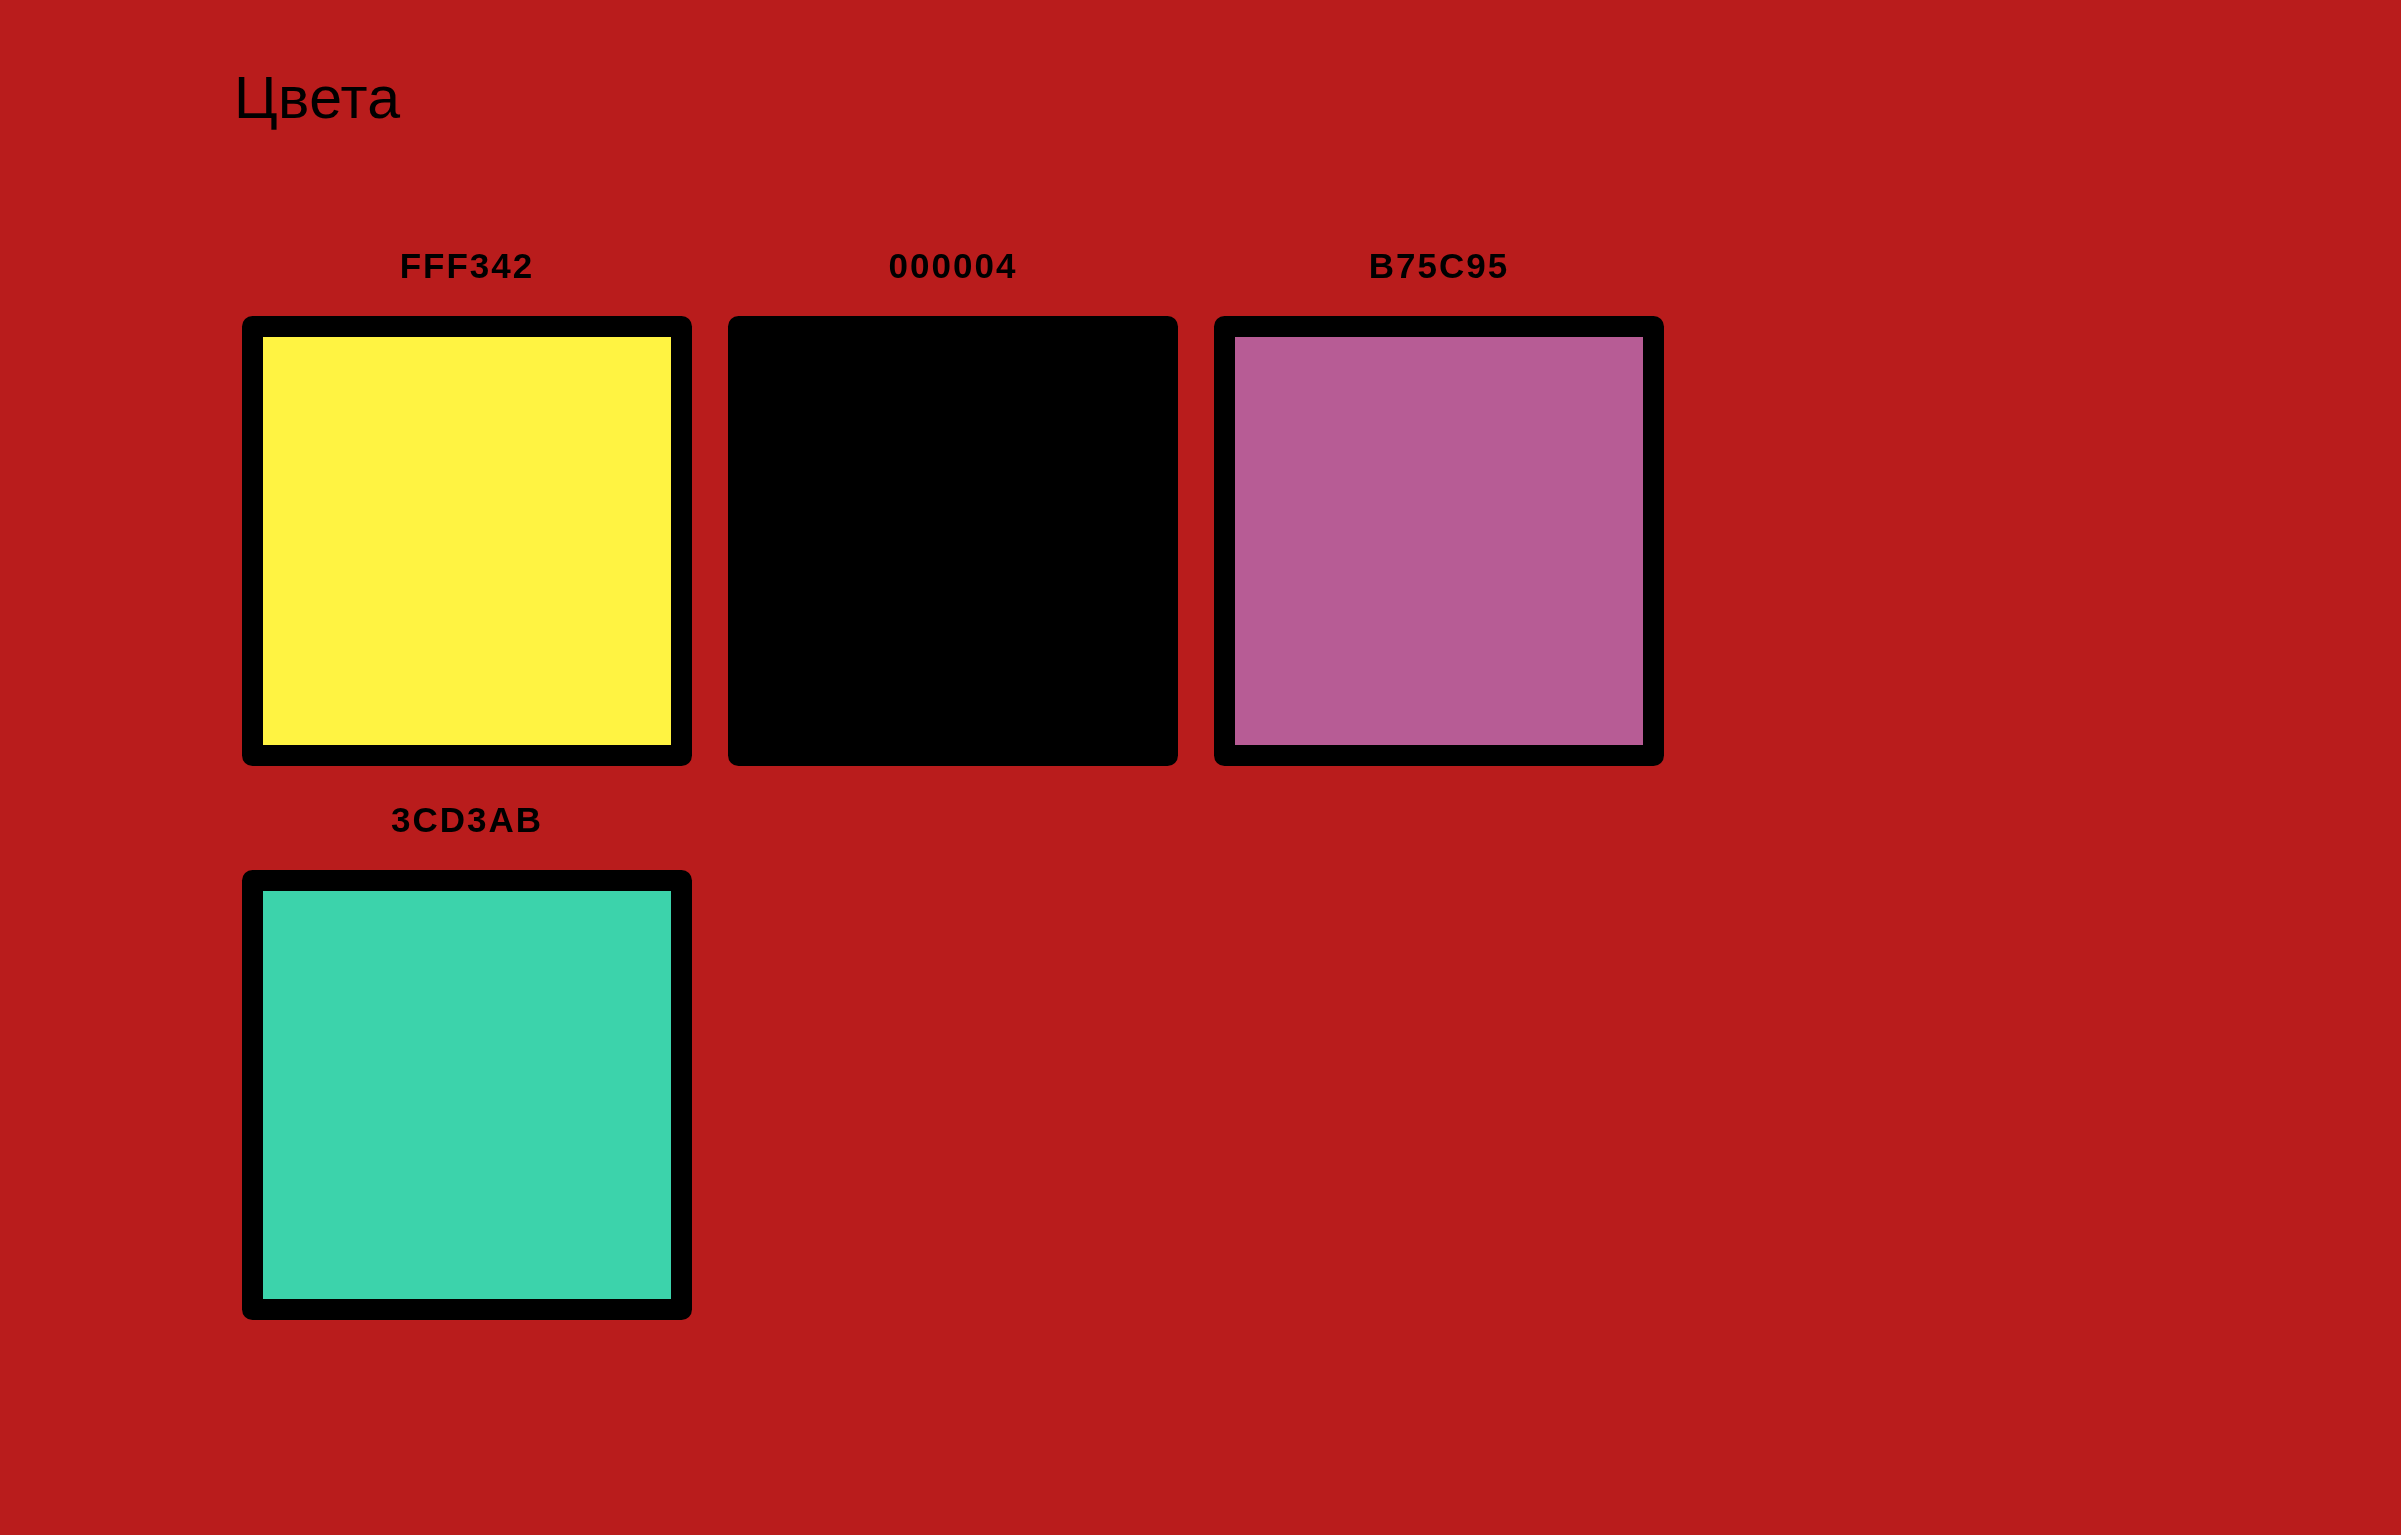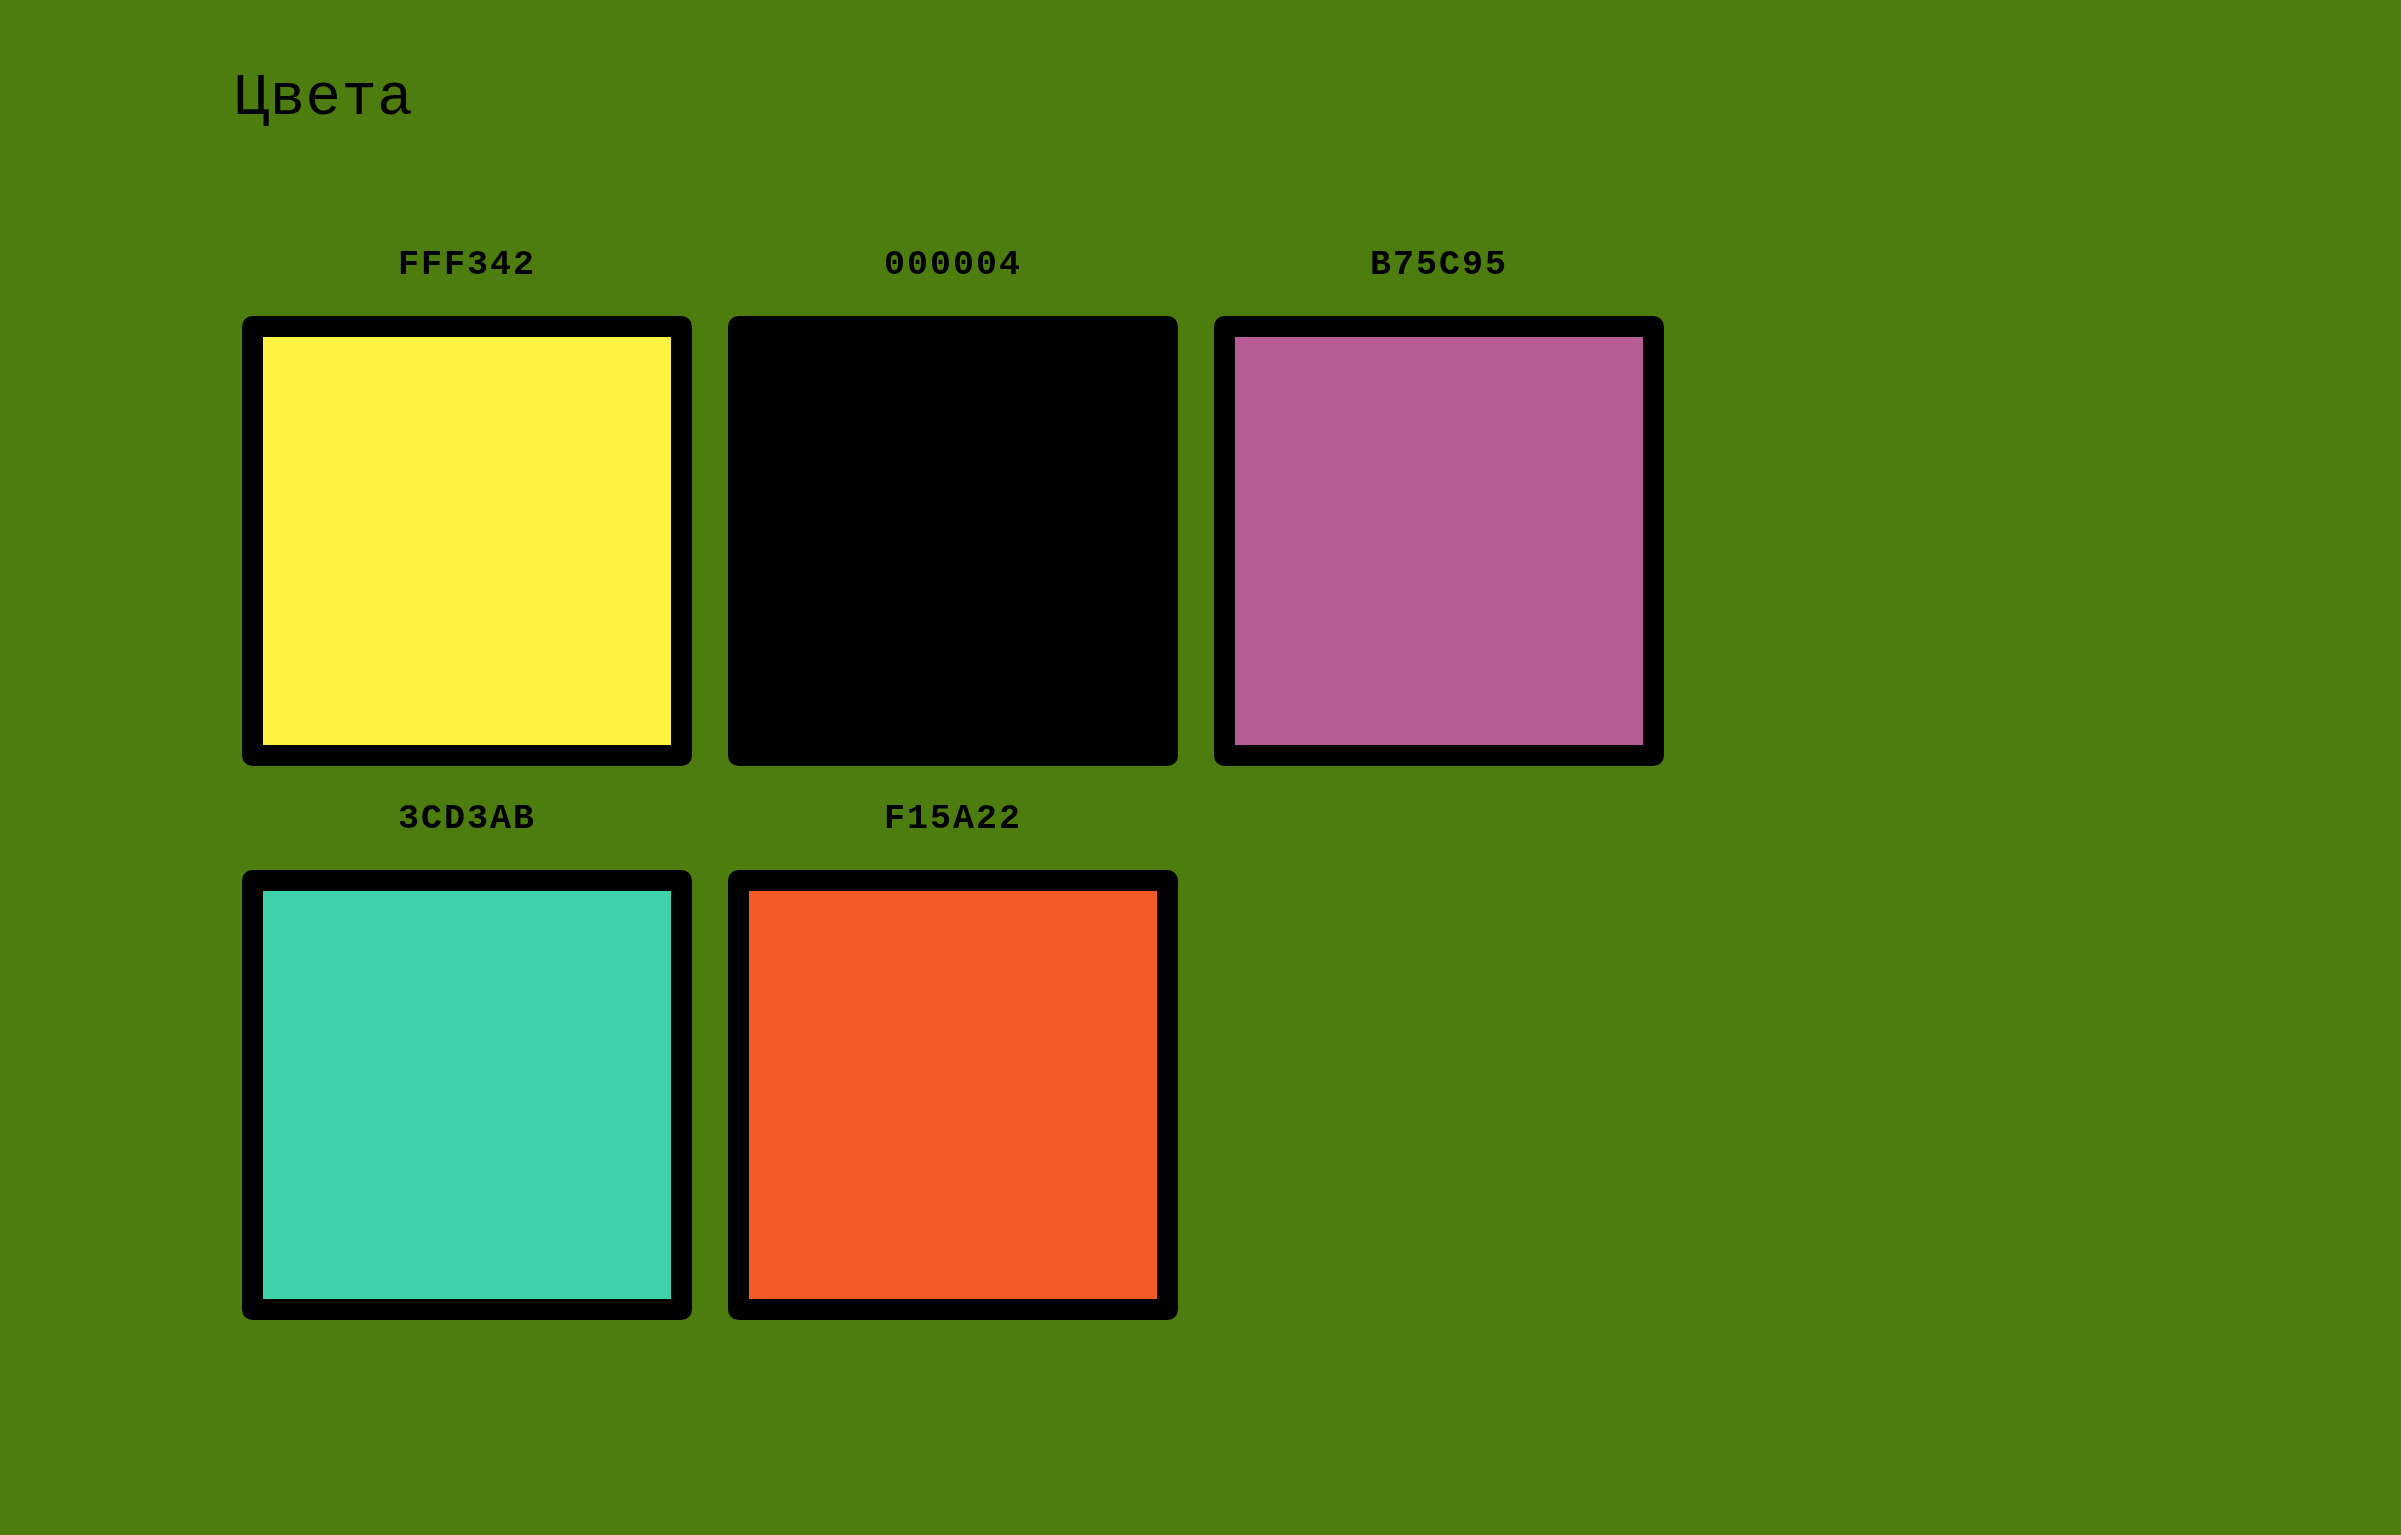--- a/index.html
+++ b/index.html
@@ -82,21 +82,21 @@
     left: 21px;
     top: 21px;
     right: 21px;
     bottom: 21px;
     border-radius: 0;
   }
 </style>
 </head>
 <body>
 
-<div class="page" style="background: #4d7c0f; font-family: Liberation Mono, monospace;">
+<div class="page" style="background: #b91c1c;">
 
   <div class="page-title">Цвета</div>
 
   <div class="swatch-grid">
 
     <div class="swatch-cell">
       <div class="swatch-label">FFF342</div>
       <div class="swatch-chip" style="background: rgb(0, 0, 0);">
         <div class="swatch-fill" style="background: rgb(255, 243, 66);"></div>
       </div>
@@ -117,22 +117,16 @@
       </div>
     </div>
 
     <div class="swatch-cell">
       <div class="swatch-label">3CD3AB</div>
       <div class="swatch-chip" style="background: rgb(0, 0, 0);">
         <div class="swatch-fill" style="background: rgb(60, 211, 171);"></div>
       </div>
     </div>
 
-    <div class="swatch-cell">
-      <div class="swatch-label">F15A22</div>
-      <div class="swatch-chip" style="background: rgb(0, 0, 0);">
-        <div class="swatch-fill" style="background: rgb(241, 90, 34);"></div>
-      </div>
-    </div>
 
   </div>
 </div>
 
 
 </body></html>

